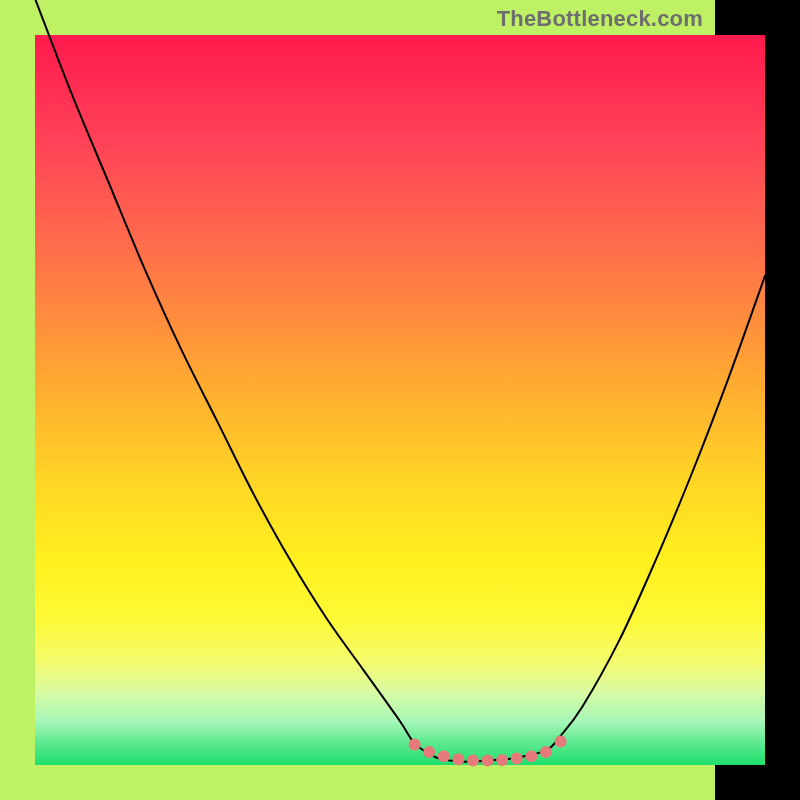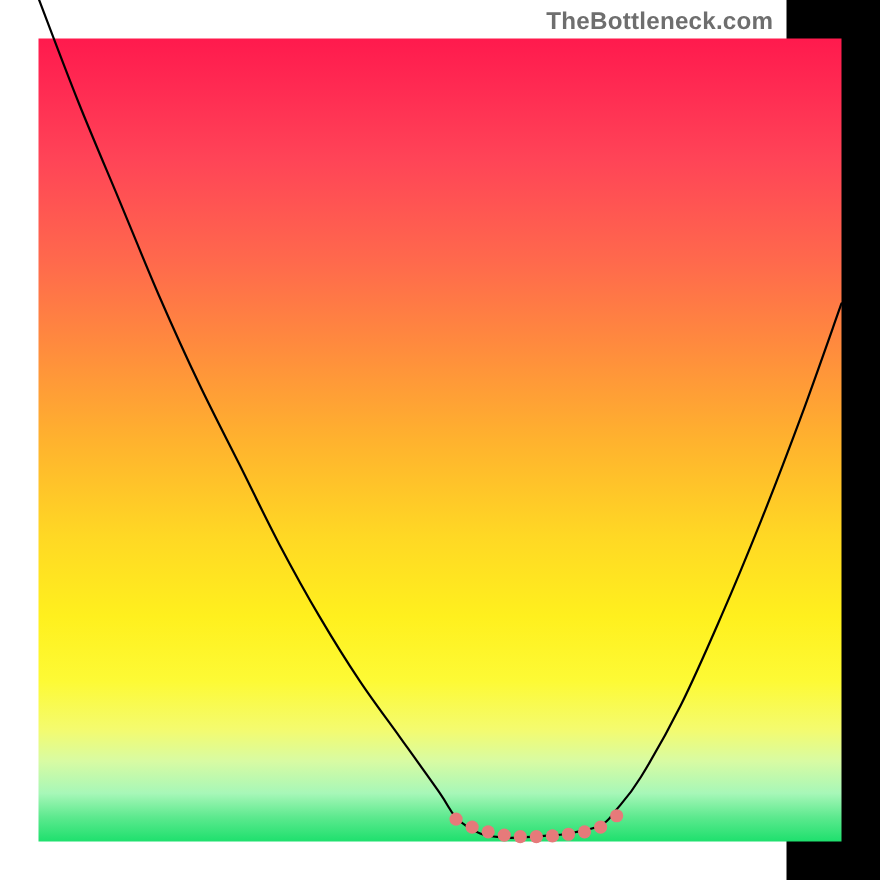--- a/index.html
+++ b/index.html
@@ -10,21 +10,21 @@
     background: #000;
     overflow: hidden;
     font-family: Arial, Helvetica, sans-serif;
   }
   .frame {
     position: absolute;
     top: 0;
     left: 0;
     width: 715px;
     height: 800px;
-    background: #ffffff;
+    background: #bef264;
   }
   .plot-area {
     position: absolute;
     top: 35px;
     left: 35px;
     width: 730px;
     height: 730px;
     
     background: linear-gradient(to bottom,
       #ff1a4d 0%,

